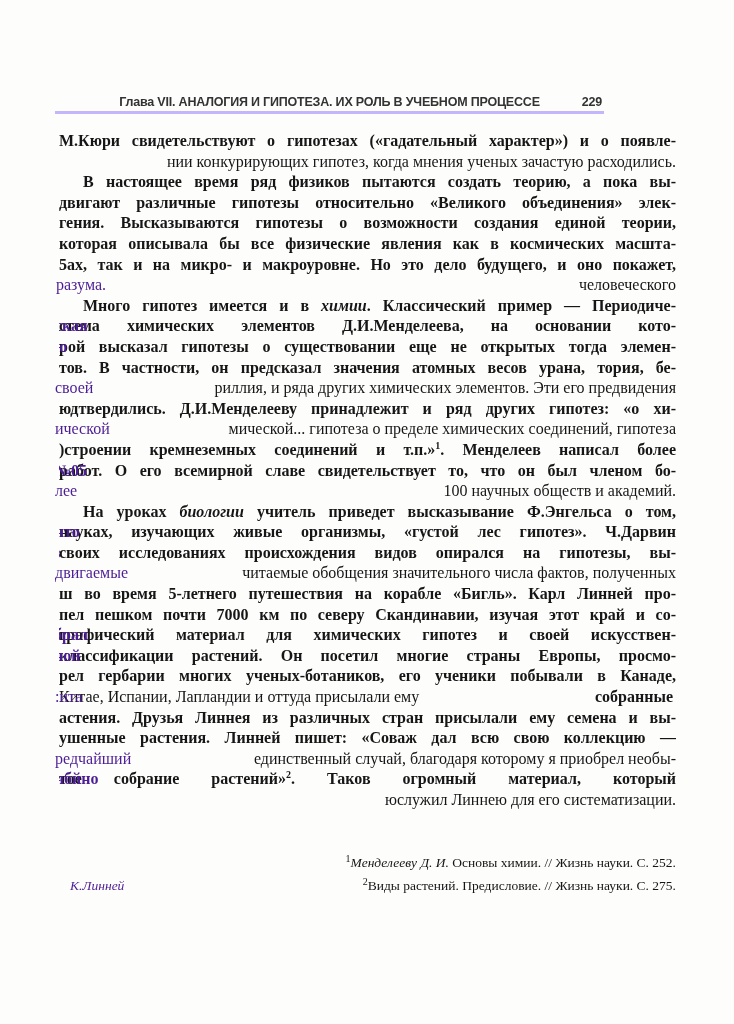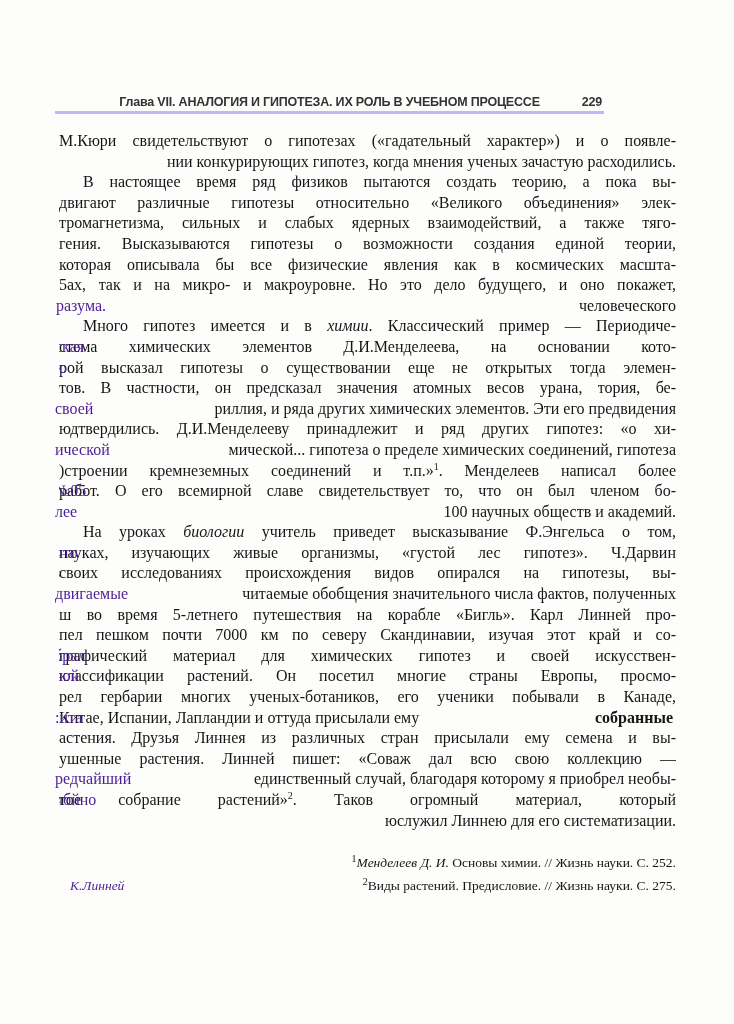--- a/index.html
+++ b/index.html
@@ -14,21 +14,21 @@
     font-family:"Liberation Sans", sans-serif;font-size:12.5px;font-weight:600;
     letter-spacing:-0.2px;color:#333;text-align:center;white-space:nowrap;
   }
   .header .pagenum{position:absolute;right:2px;top:0;font-weight:600;}
   
   .bodytext{
     position:absolute;left:59px;top:131px;width:617px;
     font-size:16px;line-height:20.6px;
   }
   .line{position:relative;height:20.6px;white-space:nowrap;overflow:visible;text-align:right;}
-  .line.j{white-space:normal;text-align:justify;text-align-last:justify;overflow:hidden;height:20.6px;}
+  .line.j{white-space:normal;text-align:justify;text-align-last:justify;overflow:hidden;height:20.6px;font-weight:bold;}
   .line.in{text-indent:24px;}
   .line.fx{display:flex;justify-content:space-between;white-space:nowrap;}
   .line.fx .rt{font-weight:bold;margin-right:3px;}
   .ghost{position:absolute;top:0;left:0;white-space:nowrap;color:#4c1d95;text-indent:0;}
   sup{font-size:10px;line-height:0;vertical-align:super;}
   i{font-style:italic;}
   
   .footnotes{
     position:absolute;left:64px;top:851px;width:612px;
     font-size:13.5px;line-height:23px;
@@ -44,21 +44,20 @@
     <span class="pagenum">229</span>
   </div>
   <div class="bodytext">
       <div>
         <div class="line j"><span>М.Кюри свидетельствуют о гипотезах («гадательный характер») и о появле-</span></div>
         <div class="line"><span>нии конкурирующих гипотез, когда мнения ученых зачастую расходились.</span></div>
       </div>
       <div>
         <div class="line j in"><span>В настоящее время ряд физиков пытаются создать теорию, а пока вы-</span></div>
         <div class="line j"><span>двигают различные гипотезы относительно «Великого объединения» элек-</span></div>
-        <div class="line j"><span>тромагнетизма, сильных и слабых ядерных взаимодействий, а также тяго-</span></div>
         <div class="line j"><span>гения. Высказываются гипотезы о возможности создания единой теории,</span></div>
         <div class="line j"><span>которая описывала бы все физические явления как в космических масшта-</span></div>
         <div class="line j"><span>5ах, так и на микро- и макроуровне. Но это дело будущего, и оно покажет,</span></div>
         <div class="line"><span>человеческого</span><span class="ghost" style="left: -3px;">разума.</span></div>
       </div>
       <div>
         <div class="line j in"><span>Много гипотез имеется и в <i>химии</i>. Классический пример — Периодиче-</span></div>
         <div class="line j"><span>стема химических элементов Д.И.Менделеева, на основании кото-</span><span class="ghost" style="left: -4px;">ская</span></div>
         <div class="line j"><span>рой высказал гипотезы о существовании еще не открытых тогда элемен-</span><span class="ghost" style="left: -4px;">ю</span></div>
         <div class="line j"><span>тов. В частности, он предсказал значения атомных весов урана, тория, бе-</span></div>
@@ -86,17 +85,17 @@
         </div>
         <div class="line j"><span>астения. Друзья Линнея из различных стран присылали ему семена и вы-</span></div>
         <div class="line j"><span>ушенные растения. Линней пишет: «Соваж дал всю свою коллекцию —</span></div>
         <div class="line"><span>единственный случай, благодаря которому я приобрел необы-</span><span class="ghost" style="left: -4px;">редчайший</span></div>
         <div class="line j"><span>тое собрание растений»<sup>2</sup>. Таков огромный материал, который</span><span class="ghost" style="left: -4px;">чбйно</span></div>
         <div class="line"><span>юслужил Линнею для его систематизации.</span></div>
       </div>
     </div>
   <div class="footnotes">
       <div>
-        <div class="line"><span><sup>1</sup><i>Менделеев Д. И.</i> Основы химии. // Жизнь науки. С. 252.</span></div>
+        <div class="line"><span><sup>1</sup><i>Менделееву Д. И.</i> Основы химии. // Жизнь науки. С. 252.</span></div>
         <div class="line"><span><sup>2</sup>Виды растений. Предисловие. // Жизнь науки. С. 275.</span><span class="ghost" style="left: 6px;"><i>К.Линней</i></span></div>
       </div>
     </div>
 </div>
 
 </body></html>

